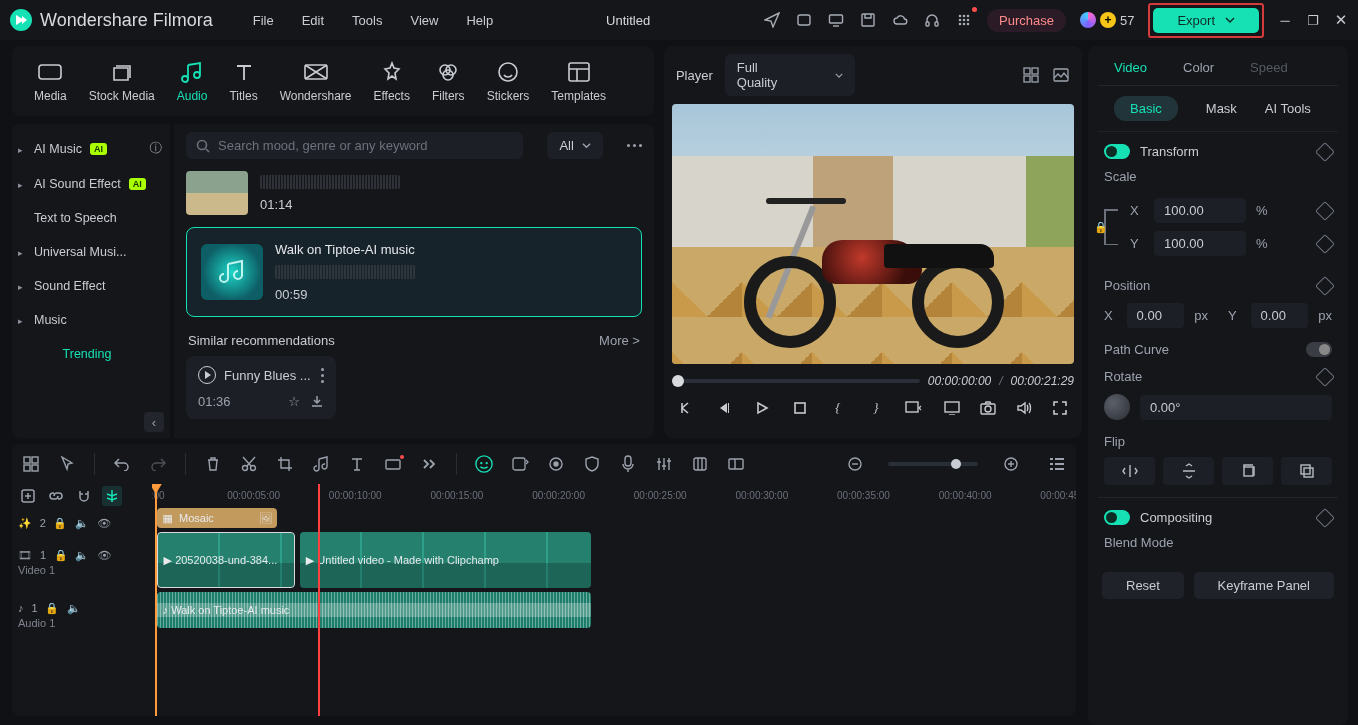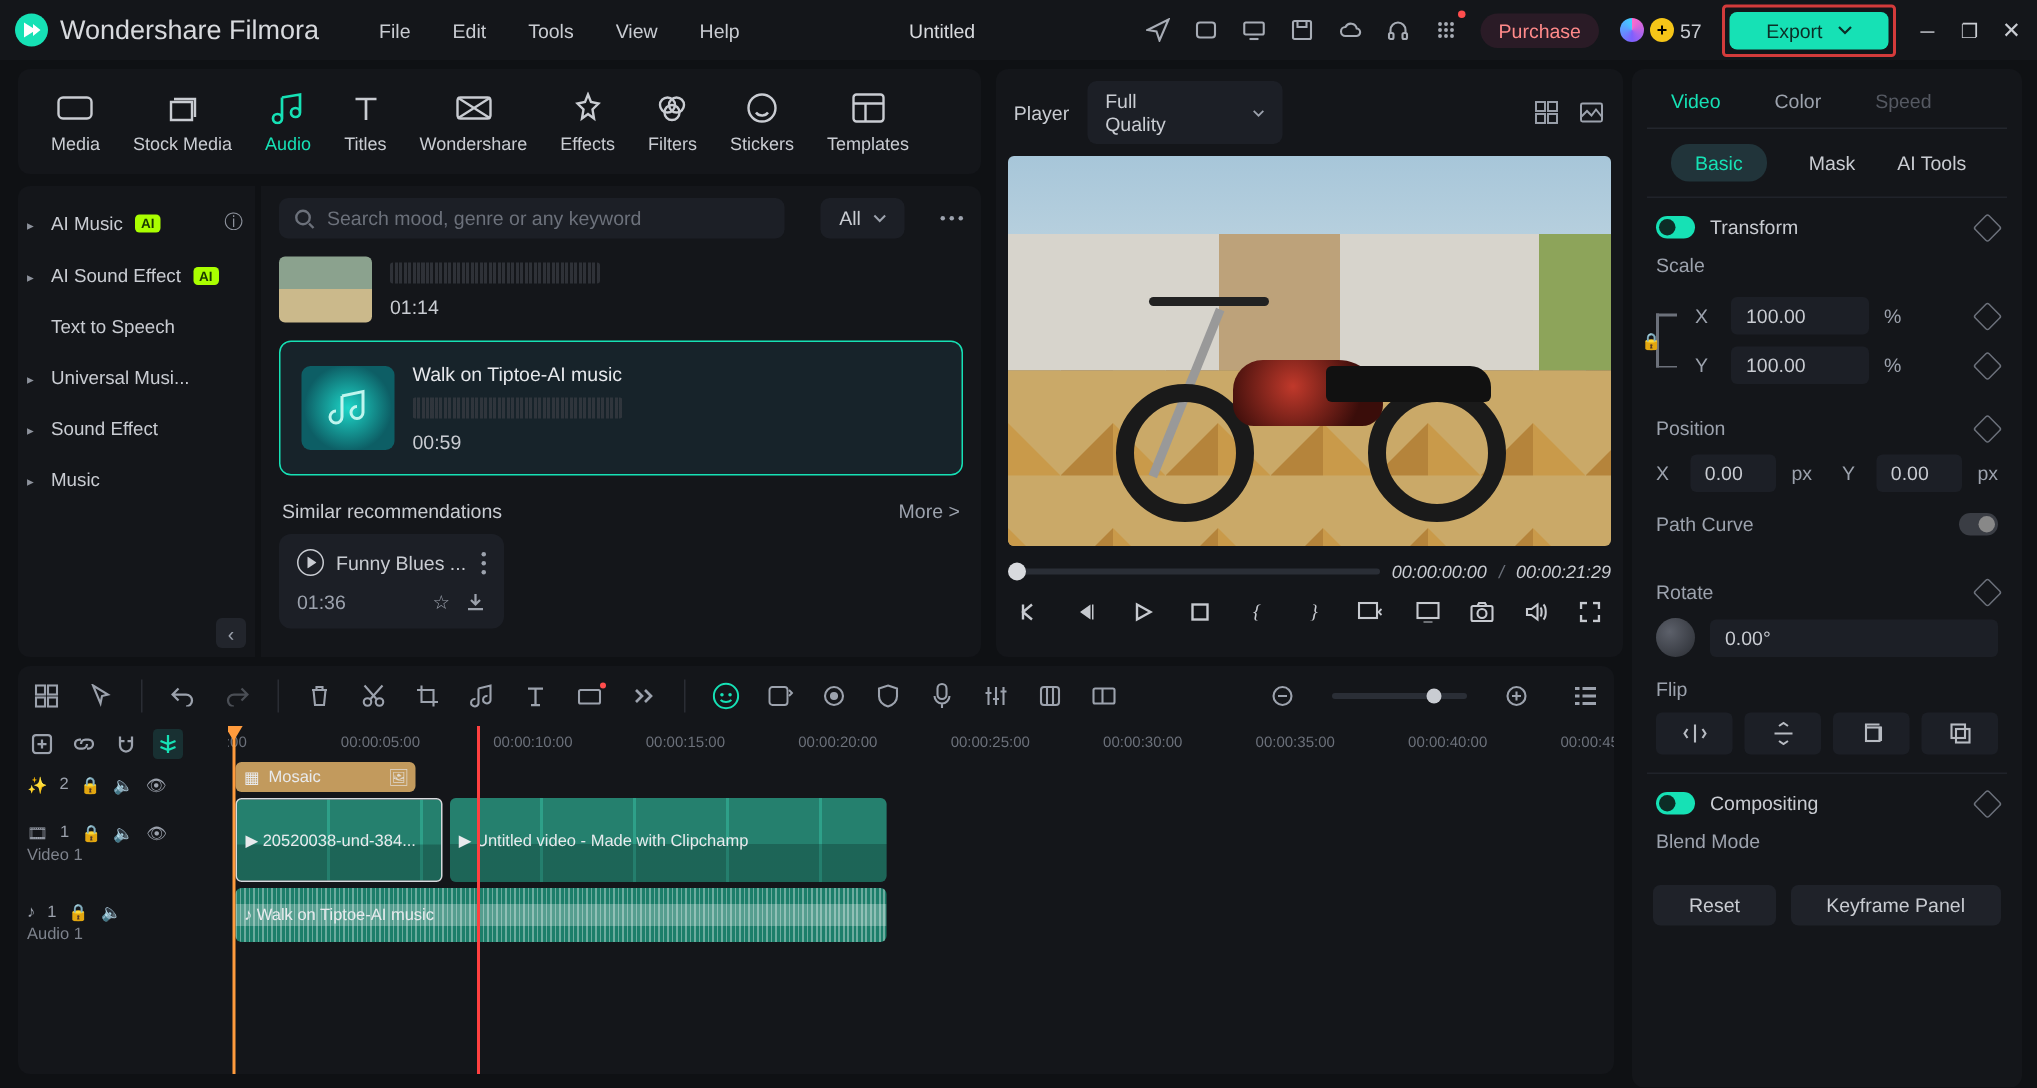--- a/index.html
+++ b/index.html
@@ -339,20 +339,23 @@
                 <span>Universal Musi...</span>
               </div>
             <div class="cat">
                 <span class="chev chev-ic"></span>
                 <span>Sound Effect</span>
               </div>
             <div class="cat">
                 <span class="chev chev-ic"></span>
                 <span>Music</span>
               </div>
+            <div class="cat trending">
+                <span>Trending</span>
+              </div>
             <div class="side-back">‹</div>
           </div>
           <div class="content-pane">
             <div class="search-row">
               <div class="search-box">
                 <svg width="14" height="14" fill="none" stroke="#6c717b" stroke-width="1.6">
                     <circle cx="6" cy="6" r="4.5"></circle>
                     <path d="M10 10l3 3"></path>
                   </svg>
                 <span>Search mood, genre or any keyword</span>
@@ -820,21 +823,21 @@
         <span class="axis" style="margin-left:10px">Y</span>
         <span class="num-in" style="width:62px">0.00</span>
         <span class="unit">px</span>
       </div>
 
       <div class="sect-head" style="margin-top:14px">
         <span class="lbl" style="color:#9ca2ad">Path Curve</span>
         <span class="toggle off"></span>
       </div>
 
-      <div class="sect-head" style="margin-top:30px">
+      <div class="sect-head" style="margin-top:12px">
         <span class="lbl" style="color:#9ca2ad">Rotate</span>
         <span class="kf"></span>
       </div>
       <div class="row-ctl">
         <span class="rot-dial"></span>
         <span class="num-in" style="flex:1">0.00°</span>
       </div>
 
       <div style="color:#9ca2ad; margin-top:14px">Flip</div>
       <div class="flip-row">

